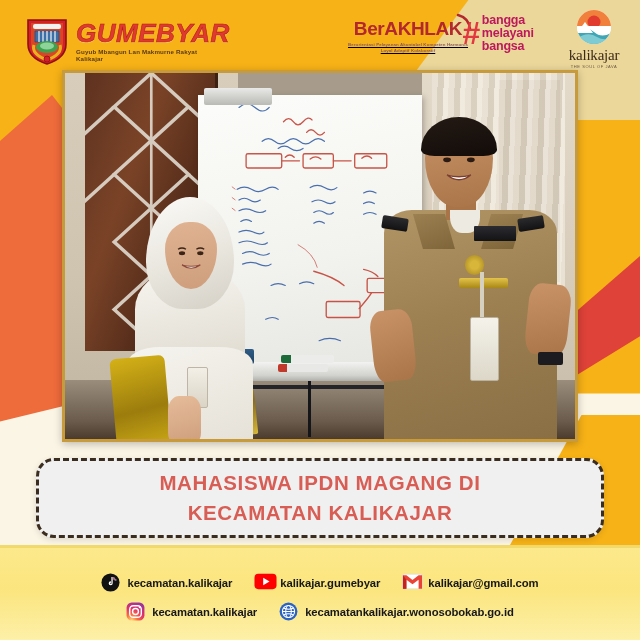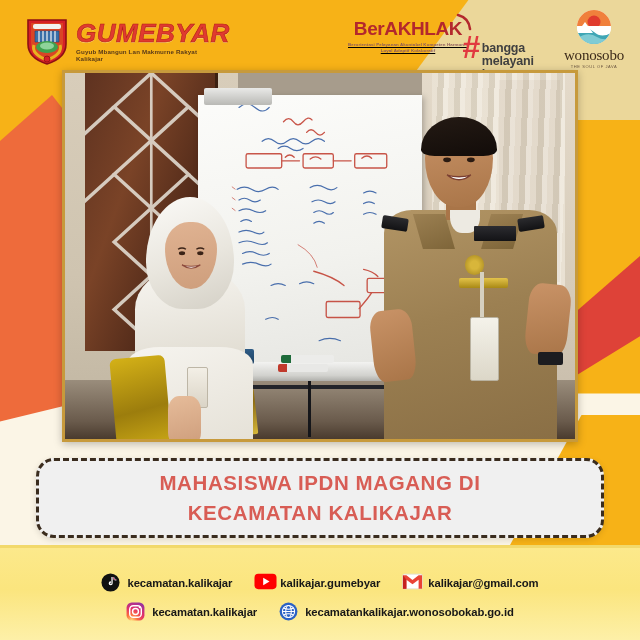--- a/index.html
+++ b/index.html
@@ -88,21 +88,21 @@
     font-size:19px; font-weight:bold; color:#B3282D; letter-spacing:-0.4px;
     position:relative; display:inline-block;
   }
   .bak-swoosh {
     position:absolute; right:-10px; top:-5px; width:16px; height:18px;
   }
   .bak-sub { font-size:4.4px; font-weight:bold; color:#8C5A5C; line-height:1.35; margin-top:2px; letter-spacing:0.1px;}
 
   .bangga { position:absolute; left:462px; top:14px; width:100px; display:flex; align-items:center; gap:4px;}
   .hash { font-size:32px; font-weight:bold; color:#E1393F; font-style:italic; line-height:0.9; letter-spacing:-2px;}
-  .bangga-lines { font-size:12.5px; font-weight:bold; color:#404040; line-height:1.04; letter-spacing:-0.2px;margin-top:28px;}
+  .bangga-lines { font-size:12.5px; font-weight:bold; color:#be185d; line-height:1.04; letter-spacing:-0.2px;}
 
   .wonosobo { position:absolute; left:556px; top:8px; width:76px; text-align:center;}
   .wono-mark { width:38px; height:38px; margin:0 auto 1px; }
   .wono-word { font-size:15px; color:#3D2B1A; letter-spacing:-0.2px; font-family:"Liberation Serif", serif; }
   .wono-tag { font-size:4px; color:#6B5640; letter-spacing:0.6px; }
 
   
   .photo-frame {
     position:absolute; left:62px; top:70px; width:516px; height:372px;
     border:3px solid #C79A3C; background:#8f8578; z-index:6; overflow:hidden;
@@ -368,21 +368,21 @@
           <g clip-path="url(#wc)">
             <rect x="0" y="0" width="38" height="19" fill="#F0803C"></rect>
             <circle cx="19" cy="14" r="6.5" fill="#E03B2E"></circle>
             <rect x="0" y="18" width="38" height="20" fill="#FFFFFF"></rect>
             <path d="M-2 30 Q10 16 19 24 Q28 32 40 22 L40 38 L-2 38Z" fill="#3FA6B5"></path>
             <path d="M-2 33 Q12 22 22 29 Q30 34 40 28 L40 38 L-2 38Z" fill="#7FCBD4"></path>
             <path d="M2 25 L10 14 L18 25 Z" fill="#FFFFFF"></path>
           </g>
         </svg>
       </div>
-      <div class="wono-word">wonosobo</div>
+      <div class="wono-word">kalikajar</div>
       <div class="wono-tag">THE SOUL OF JAVA</div>
     </div>
   </div>
 
   <div class="photo-frame">
     <div class="photo">
 
       <div class="wall-left"></div>
       <div class="door"></div>
       <div class="lattice">

